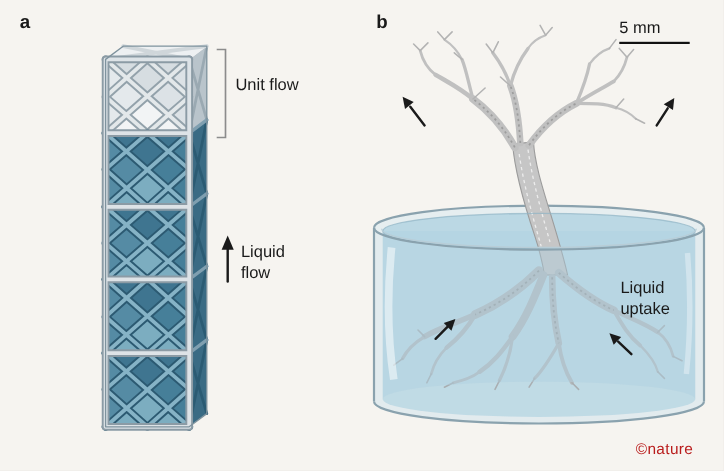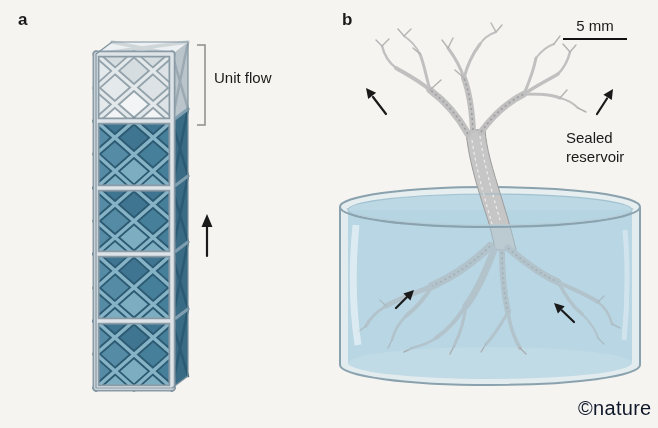--- a/index.html
+++ b/index.html
@@ -1,23 +1,23 @@
 <!DOCTYPE html>
 <html><head>
 <meta charset="utf-8">
 <style>
   html,body{margin:0;padding:0;background:#e9e7e3;}
   .stage{position:relative;width:658px;height:428px;background:#f6f4f0;
          font-family:"Liberation Sans",sans-serif;color:#1a1a1a;overflow:hidden;}
   .art{position:absolute;left:0;top:0;}
   .lbl{position:absolute;font-size:15px;line-height:19px;}
   .panel-label{font-weight:700;font-size:17px;}
-  .center{text-align:center;}
+  .center{text-align:left;}
   .bar{position:absolute;background:#111;height:2px;width:64px;}
-  .watermark{color:#0f172a;font-size:20px;letter-spacing:.3px;}
+  .watermark{color:#b91c1c;font-size:14px;letter-spacing:.3px;}
   
   .st{fill:none;stroke-linecap:round;stroke-linejoin:round;}
   .sdg{stroke:#93a2ab;stroke-width:7;}
   .slg{stroke:#e3e8ea;stroke-width:3.5;}
   .sdb{stroke:#2c5a72;stroke-width:7;}
   .slb{stroke:#86b3c6;stroke-width:3.5;}
   .gridd{stroke:#8b9ba5;stroke-width:7;}
   .gridl{stroke:#dde3e7;stroke-width:3.5;}
   .br{stroke:#c0c0c0;fill:none;stroke-linecap:round;}
   .rt{stroke:#b5babd;fill:none;stroke-linecap:round;}
@@ -201,25 +201,26 @@
   <g>
     <path class="arrow" d="M574,322 L562,310.5"></path>
     <polygon class="ahead" points="554,303 564.7,306.3 557.9,313.5"></polygon>
   </g>
 </svg>
 
 <div class="lbl panel-label" style="left:18px;top:10px">a</div>
 
 <div class="lbl" style="left:214px;top:68px;white-space:nowrap">Unit flow</div>
 
+<div class="lbl" style="left:219px;top:220px;width:52px">Liquid flow</div>
 
 <div class="lbl panel-label" style="left:342px;top:10px">b</div>
 
 <div class="lbl center" style="left:563px;top:16px;width:64px">5 mm</div>
 <div class="bar" style="left:563px;top:38px"></div>
 
 
-<div class="lbl" style="left:566px;top:128px;width:78px">Sealed reservoir</div>
-
+
+<div class="lbl" style="left:564px;top:252px;width:60px">Liquid uptake</div>
 
 <div class="lbl watermark" style="left:578px;top:399px;white-space:nowrap">©nature</div>
 
 </div>
 
 </body></html>

